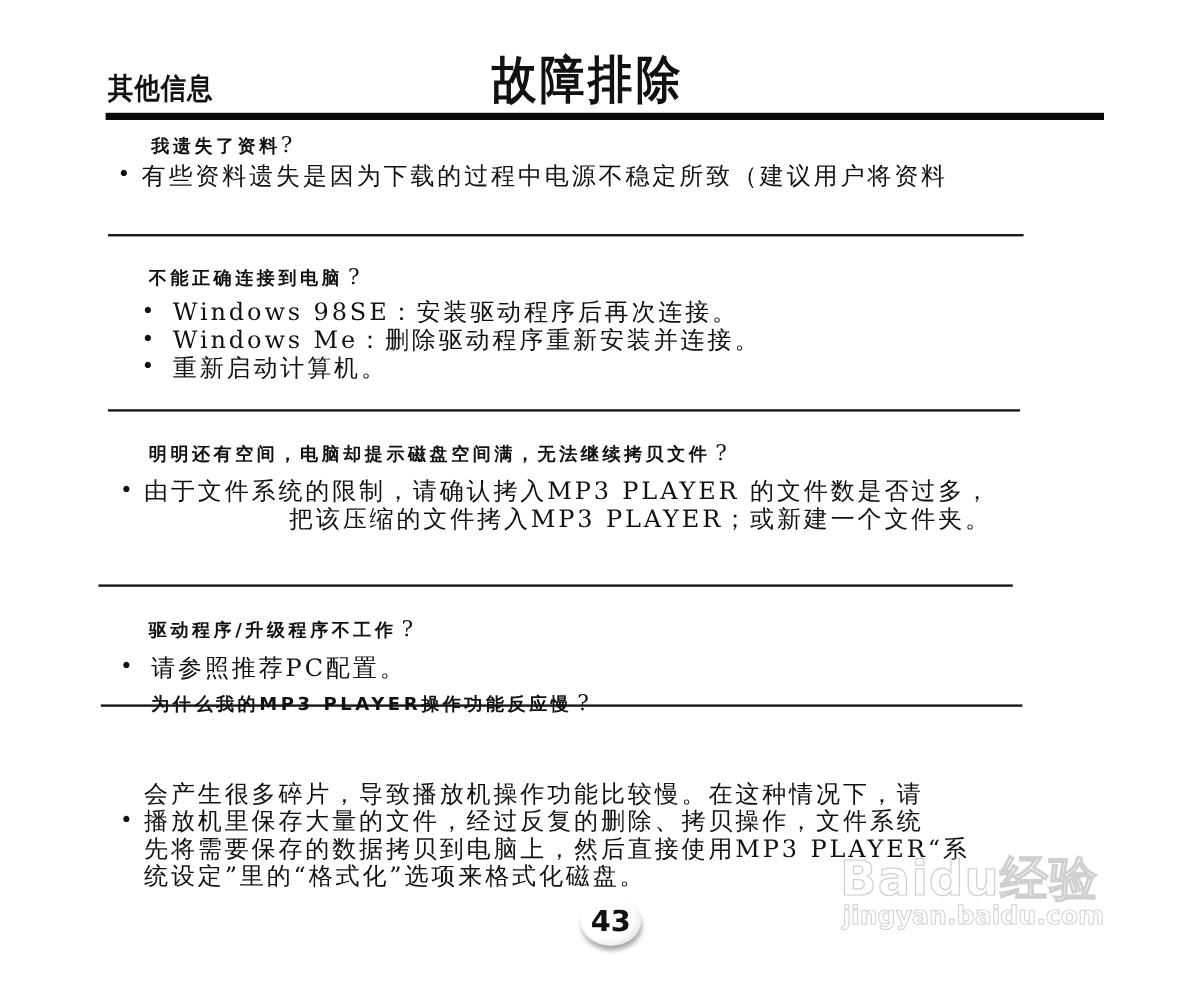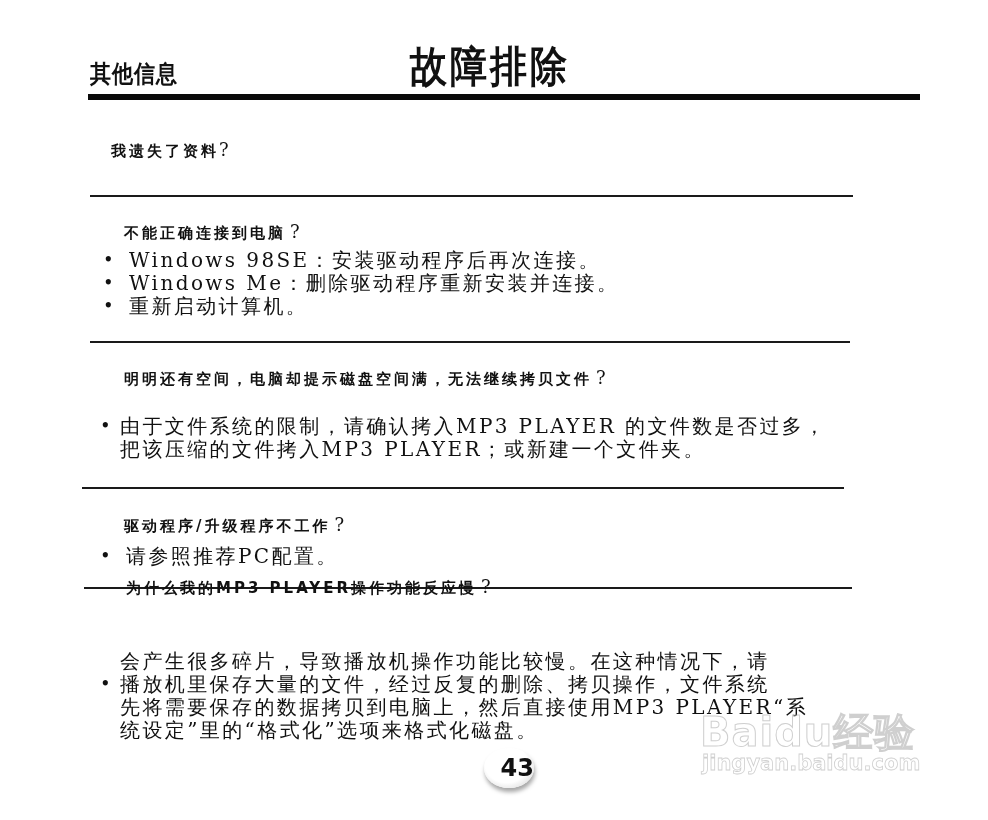--- a/index.html
+++ b/index.html
@@ -96,21 +96,21 @@
       position: absolute;
       left: 484px;
       top: 748px;
       width: 50px;
       height: 40px;
       border-radius: 50%;
       background: radial-gradient(ellipse at 45% 40%, #ffffff 55%, #e8e8e8 75%, #bdbdbd 100%);
       box-shadow: 1px 4px 4px rgba(0,0,0,0.35);
       display: flex;
       align-items: center;
-      justify-content: flex-end;
+      justify-content: center;
       font-family: "DejaVu Sans", "Liberation Sans", sans-serif;
       font-weight: bold;
       font-size: 24px;
       color: #111;
     }
     .watermark {
       position: absolute;
       left: 700px;
       top: 705px;
       width: 230px;
@@ -139,41 +139,42 @@
   </style>
 </head>
 <body>
 
 <div class="page">
 
   <div class="section-label">其他信息</div>
   <div class="page-title">故障排除</div>
   <div class="title-rule"></div>
 
-  <div class="question" style="left:111px; top:111px;margin-top:28px;">
+  <div class="question" style="left:126px; top:111px;">
     <span>我遗失了资料</span><span class="q-mark" style="margin-left:0;">?</span>
   </div>
   <div class="answer" style="left:98px; top:135px;">
+    <span class="line bullet-line">有些资料遗失是因为下载的过程中电源不稳定所致（建议用户将资料</span>
   </div>
   <div class="divider" style="left:90px; top:195px; width:763px;"></div>
 
   <div class="question" style="left:124px; top:221px;">
     <span>不能正确连接到电脑</span><span class="q-mark">?</span>
   </div>
-  <div class="answer compact" style="left:103px; top:249px;">
+  <div class="answer compact" style="left:118px; top:249px;">
     <span class="line bullet-line">Windows 98SE：安装驱动程序后再次连接。</span>
     <span class="line bullet-line">Windows Me：删除驱动程序重新安装并连接。</span>
     <span class="line bullet-line">重新启动计算机。</span>
   </div>
   <div class="divider" style="left:90px; top:341px; width:760px;"></div>
 
   <div class="question" style="left:124px; top:367px;">
     <span>明明还有空间，电脑却提示磁盘空间满，无法继续拷贝文件</span><span class="q-mark">?</span>
   </div>
-  <div class="answer" style="left:100px; top:415px;">
+  <div class="answer" style="left:100px; top:398px;text-align:right;">
     <span class="line bullet-line">由于文件系统的限制，请确认拷入MP3 PLAYER 的文件数是否过多，</span>
     <span class="line">把该压缩的文件拷入MP3 PLAYER；或新建一个文件夹。</span>
   </div>
   <div class="divider" style="left:82px; top:487px; width:762px;"></div>
 
   <div class="question" style="left:124px; top:514px;">
     <span>驱动程序/升级程序不工作</span><span class="q-mark">?</span>
   </div>
   <div class="answer compact" style="left:100px; top:545px;">
     <span class="line bullet-line">请参照推荐PC配置。</span>

